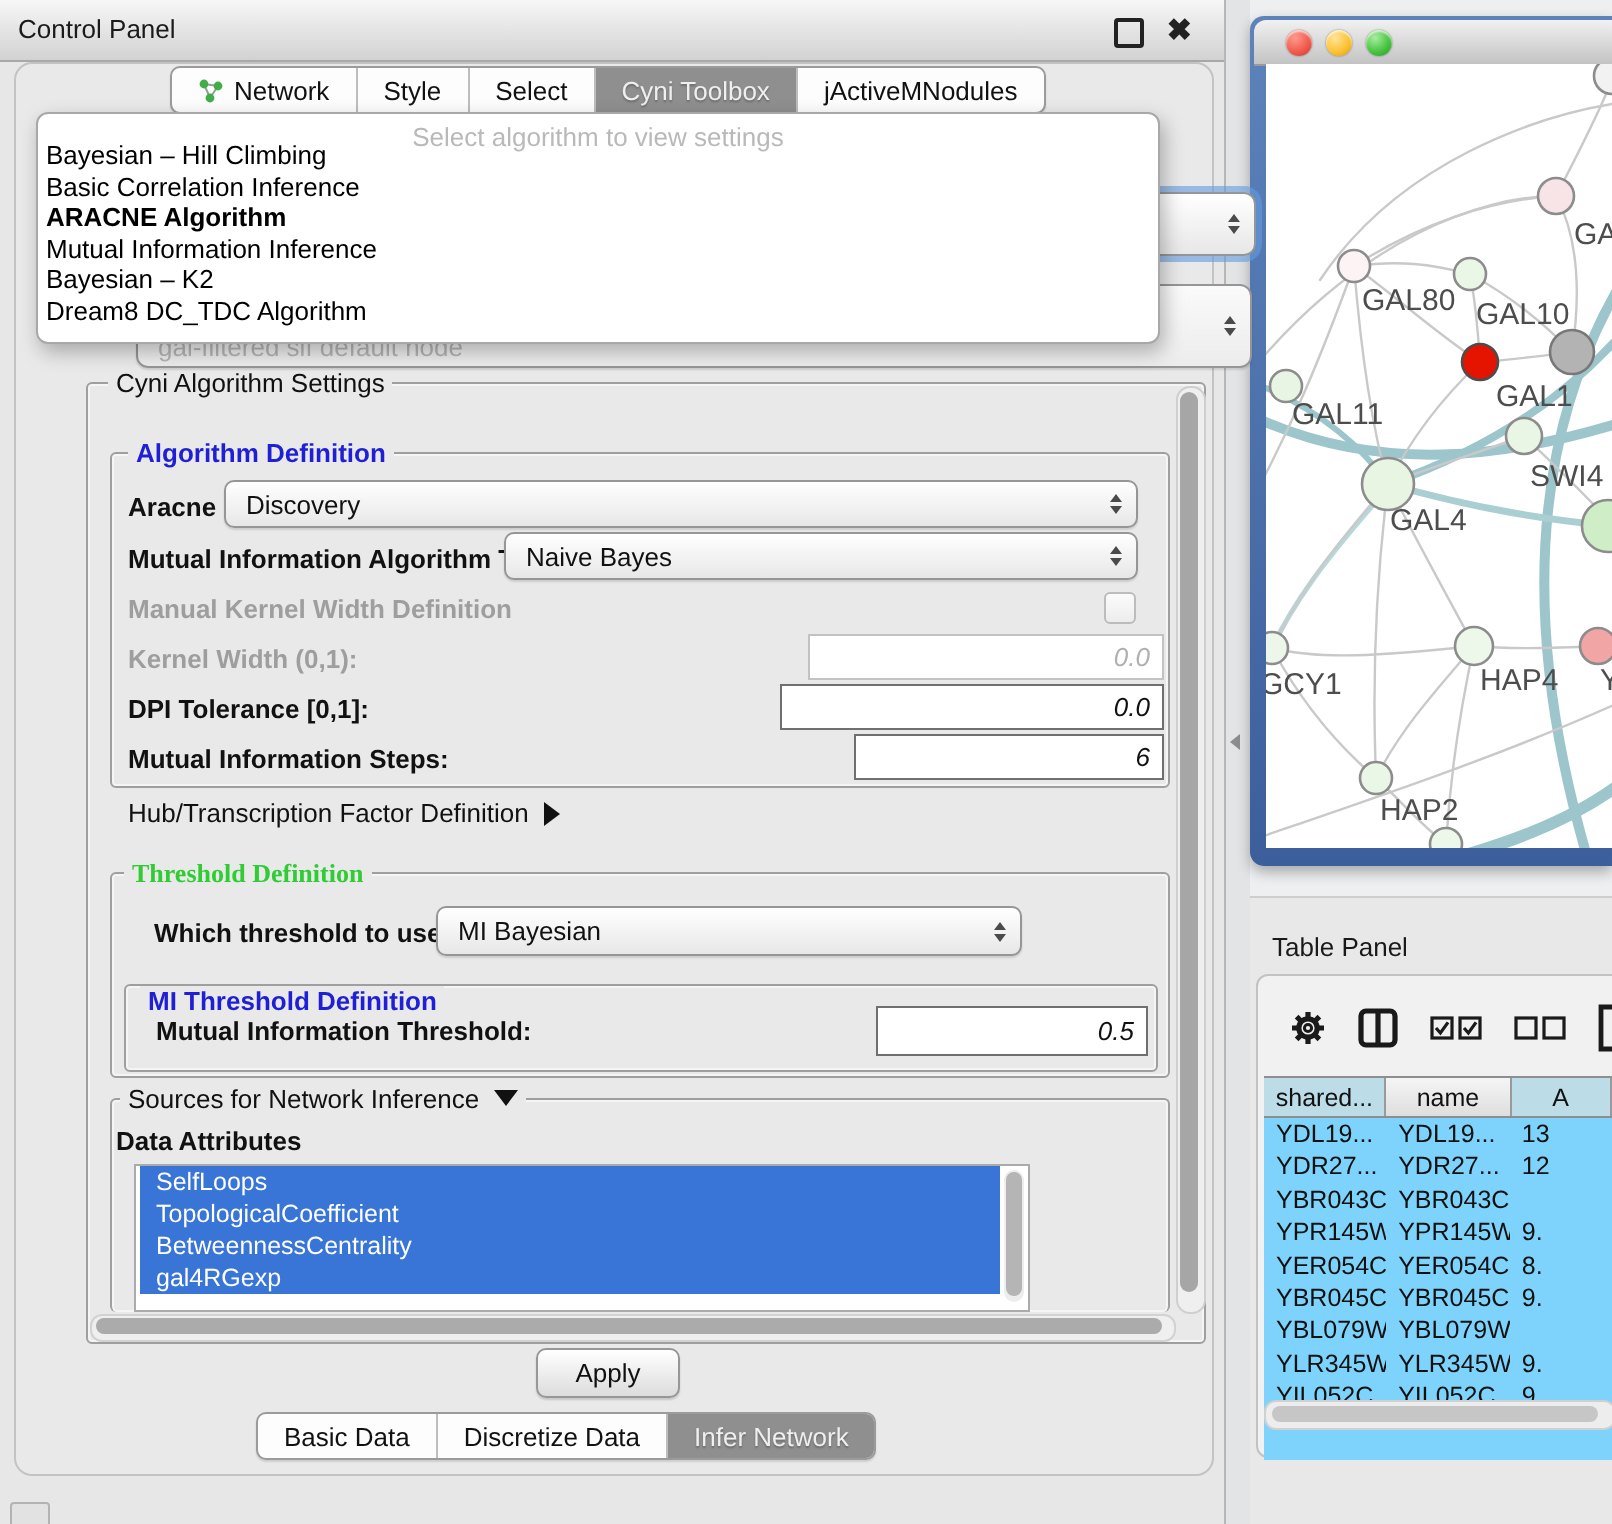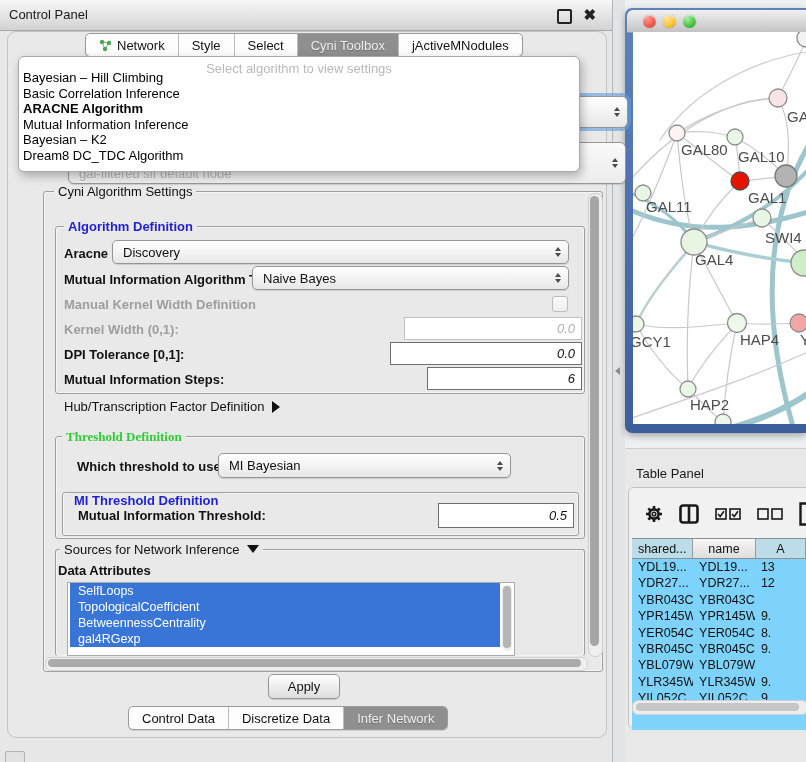--- a/index.html
+++ b/index.html
@@ -301,21 +301,21 @@
     <div class="hscroll">
         <span class="thumb"></span>
       </div>
 
     <div class="apply-btn">
       <span>Apply</span>
     </div>
 
     <div class="tabbar bottom-tabs" id="bottomTabs">
         <span class="seg">
-          <span>Control Data</span>
+          <span>Basic Data</span>
         </span>
         <span class="seg">
           <span>Discretize Data</span>
         </span>
         <span class="seg sel">
           <span>Infer Network</span>
         </span>
       </div>
 
     <div class="popup">

